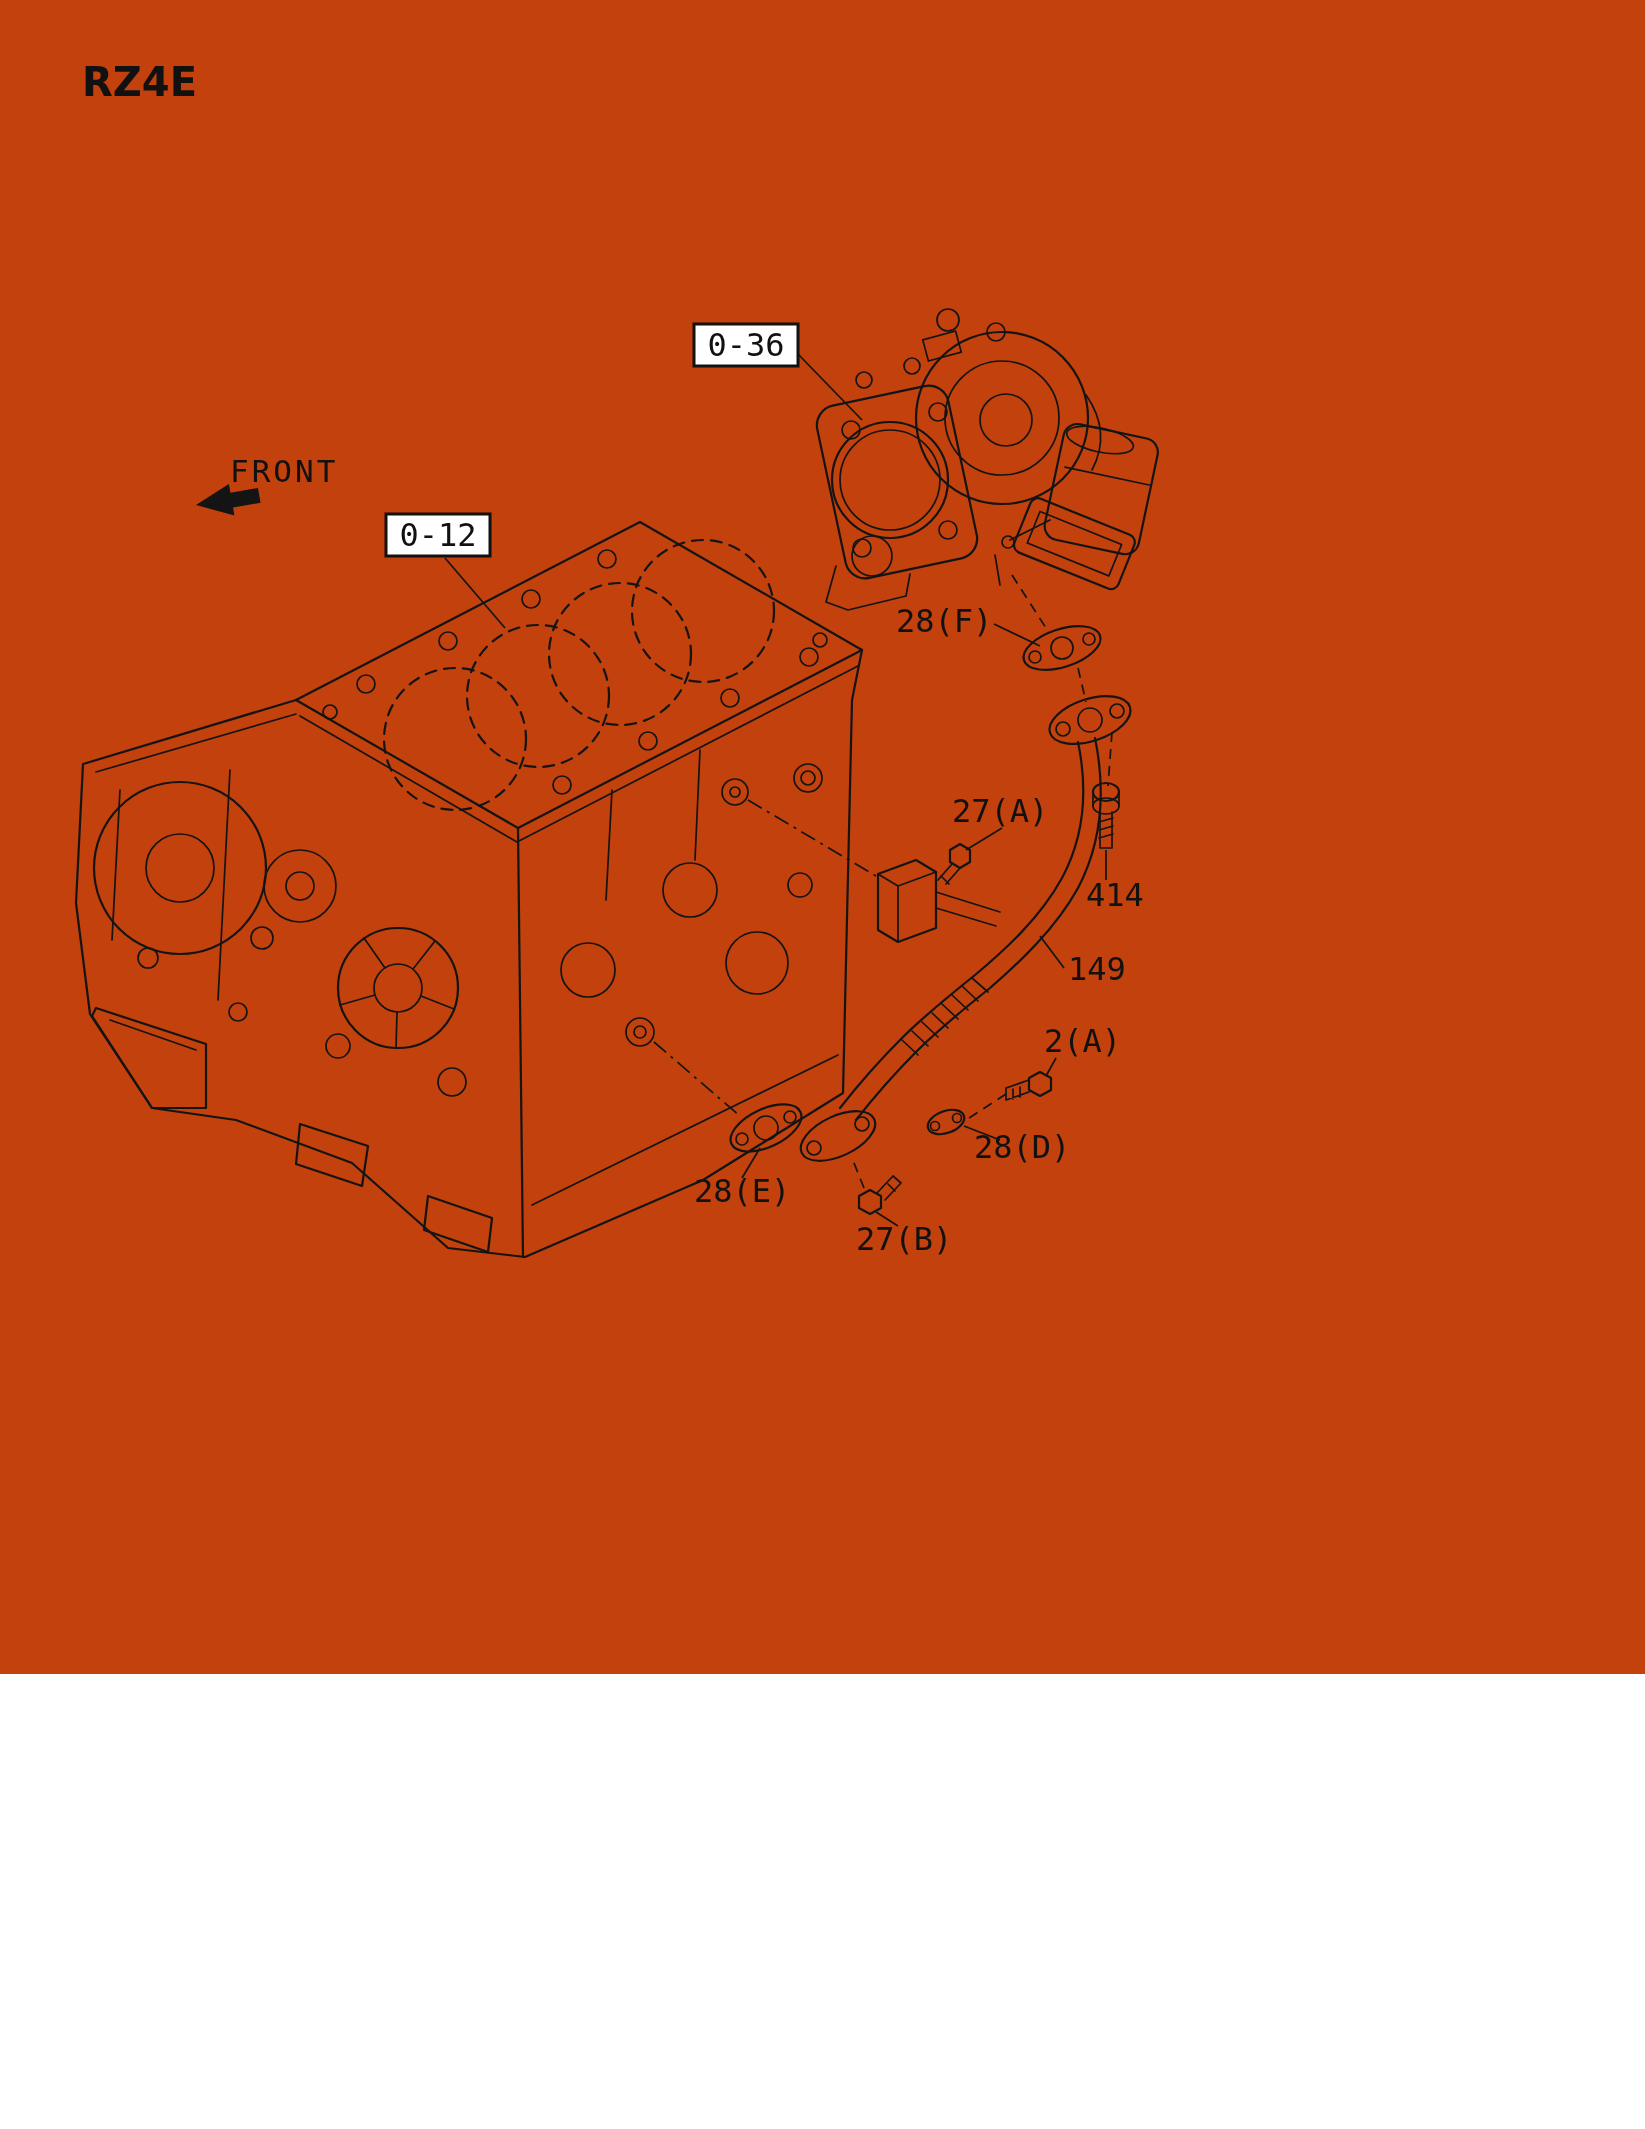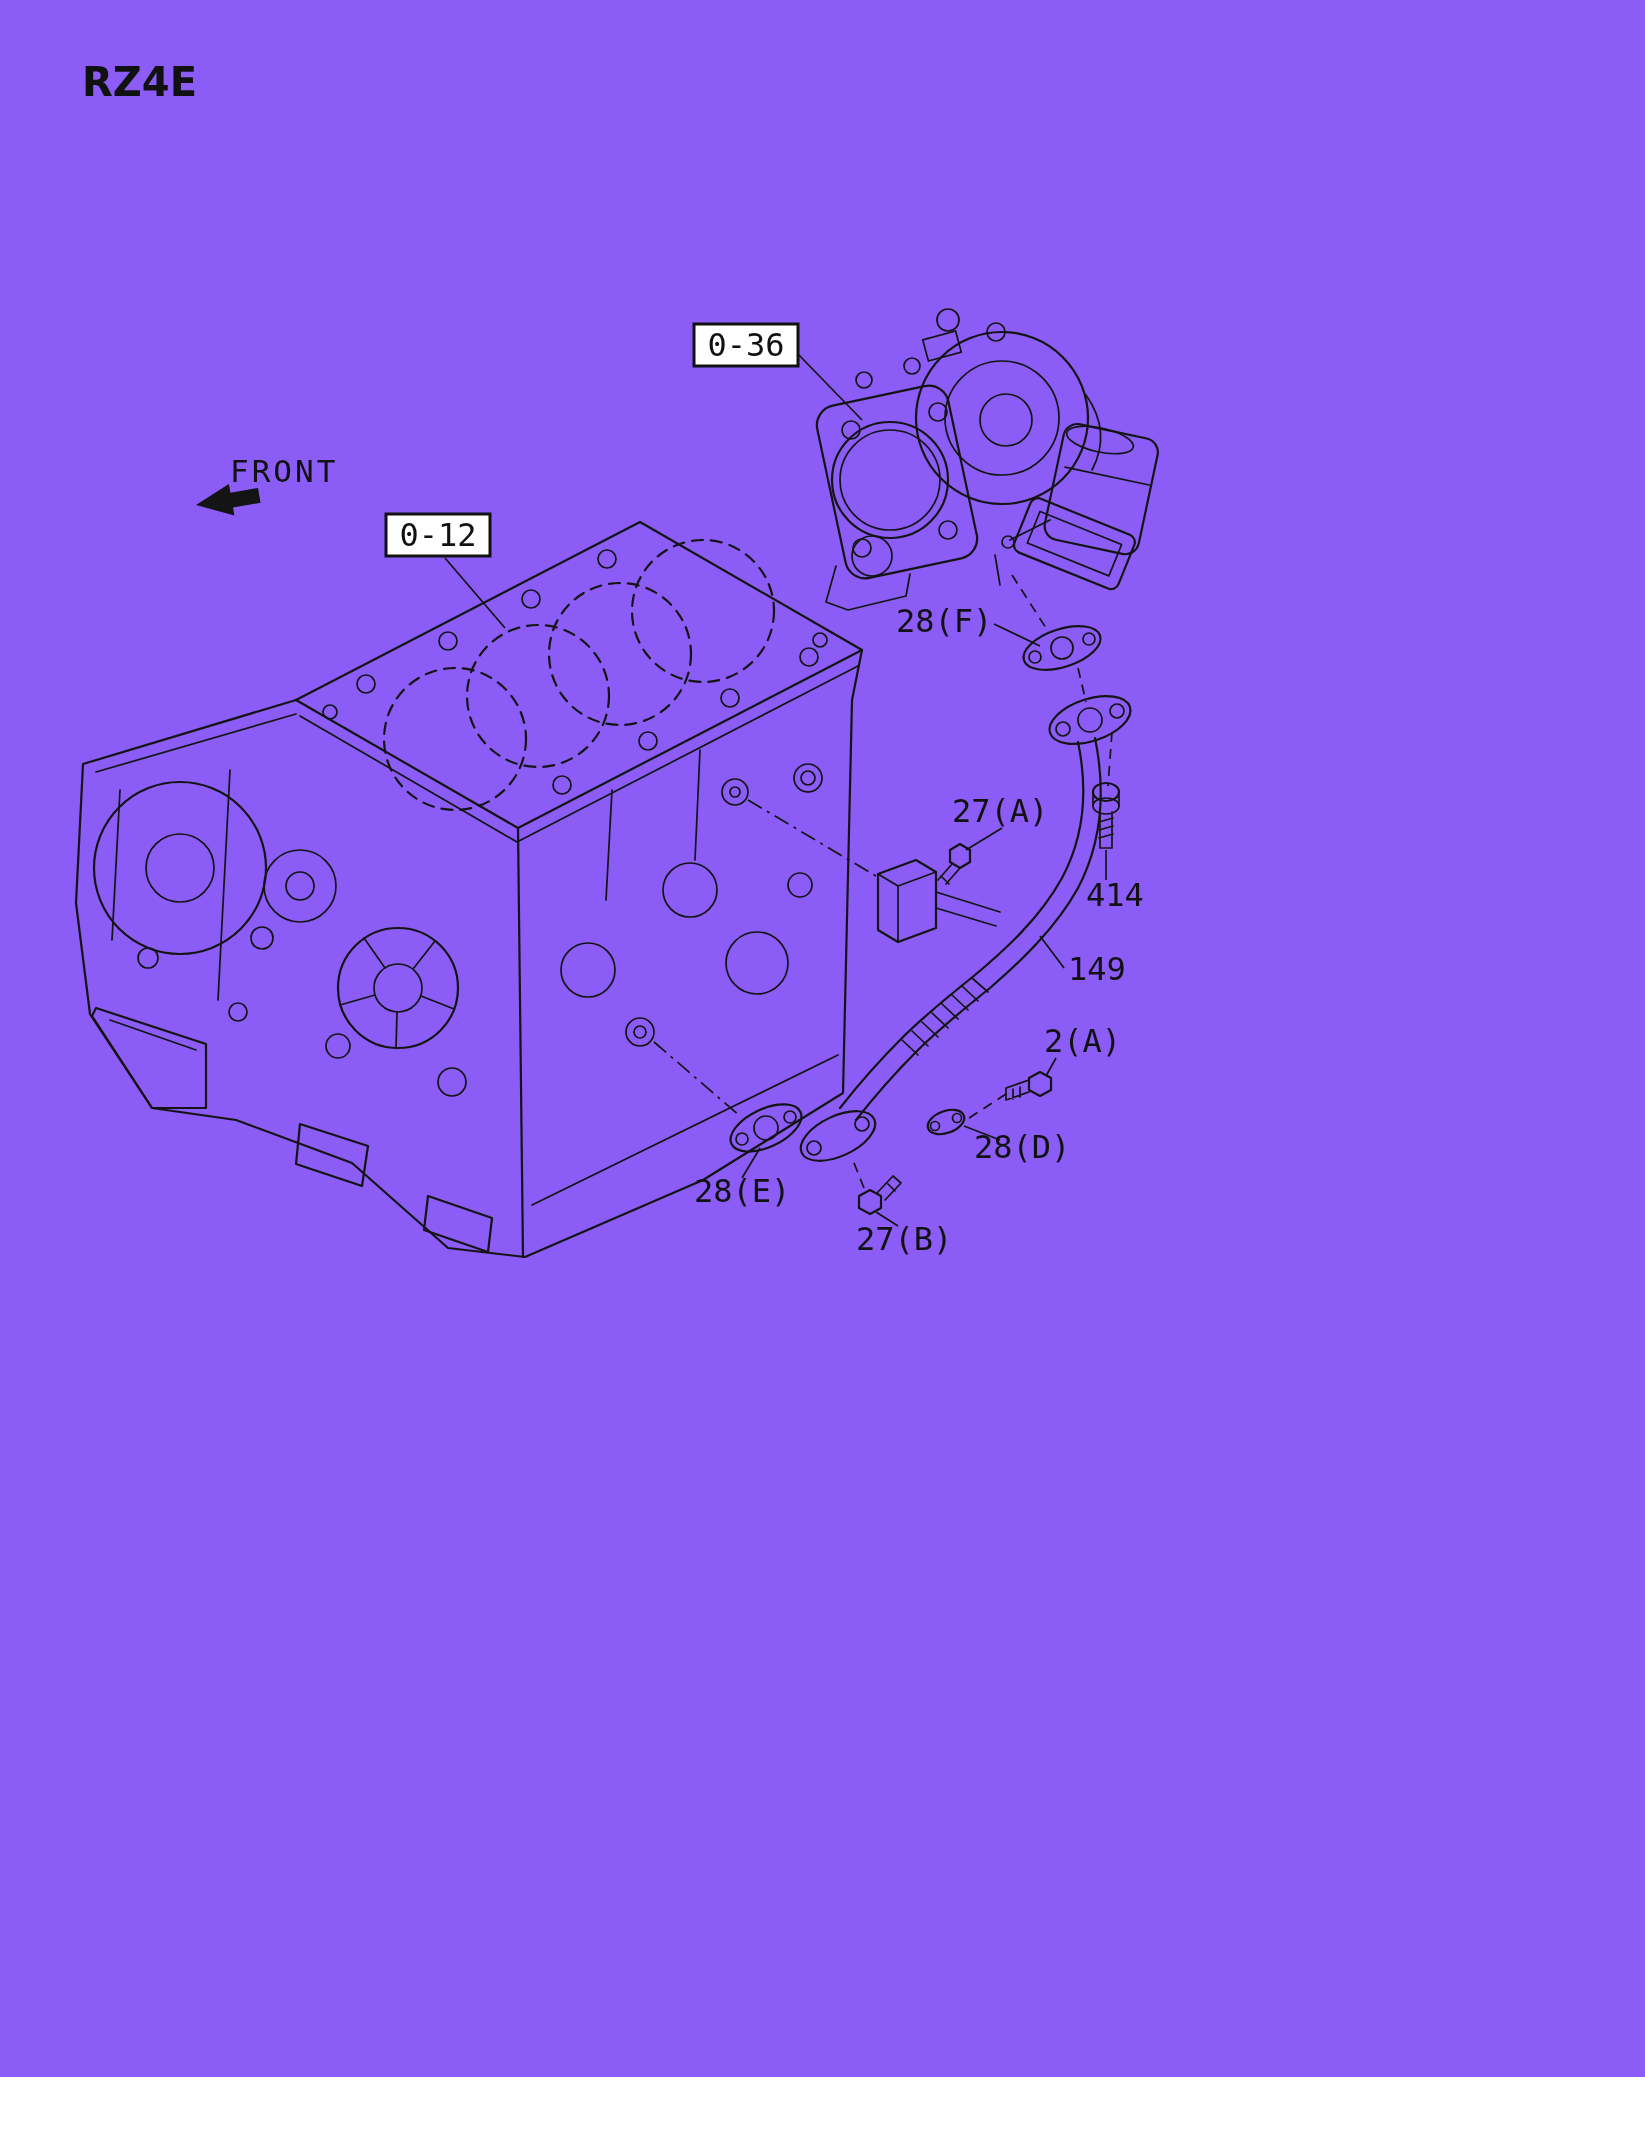--- a/index.html
+++ b/index.html
@@ -1,19 +1,19 @@
 <!DOCTYPE html>
 <html><head>
 <meta charset="utf-8">
 <style>
   html,body{margin:0;padding:0;background:#ffffff;}
   .page{
     position:relative;
-    width:1645px;height:2077px;
-    background:#8b5cf6;
+    width:1645px;height:1674px;
+    background:#c2410c;
     font-family:"DejaVu Sans Mono", monospace;
     overflow:hidden;
   }
   svg{position:absolute;inset:0;display:block;}
   .lineart{stroke:#141414;fill:none;stroke-width:2.2;stroke-linecap:round;stroke-linejoin:round;}
   .thin{stroke-width:1.7;}
   .leader{stroke:#141414;stroke-width:1.7;fill:none;}
   .dash{stroke-dasharray:10 7;}
   .dashdot{stroke-dasharray:16 6 3 6;}
   .boredash{stroke-dasharray:11 8;}

